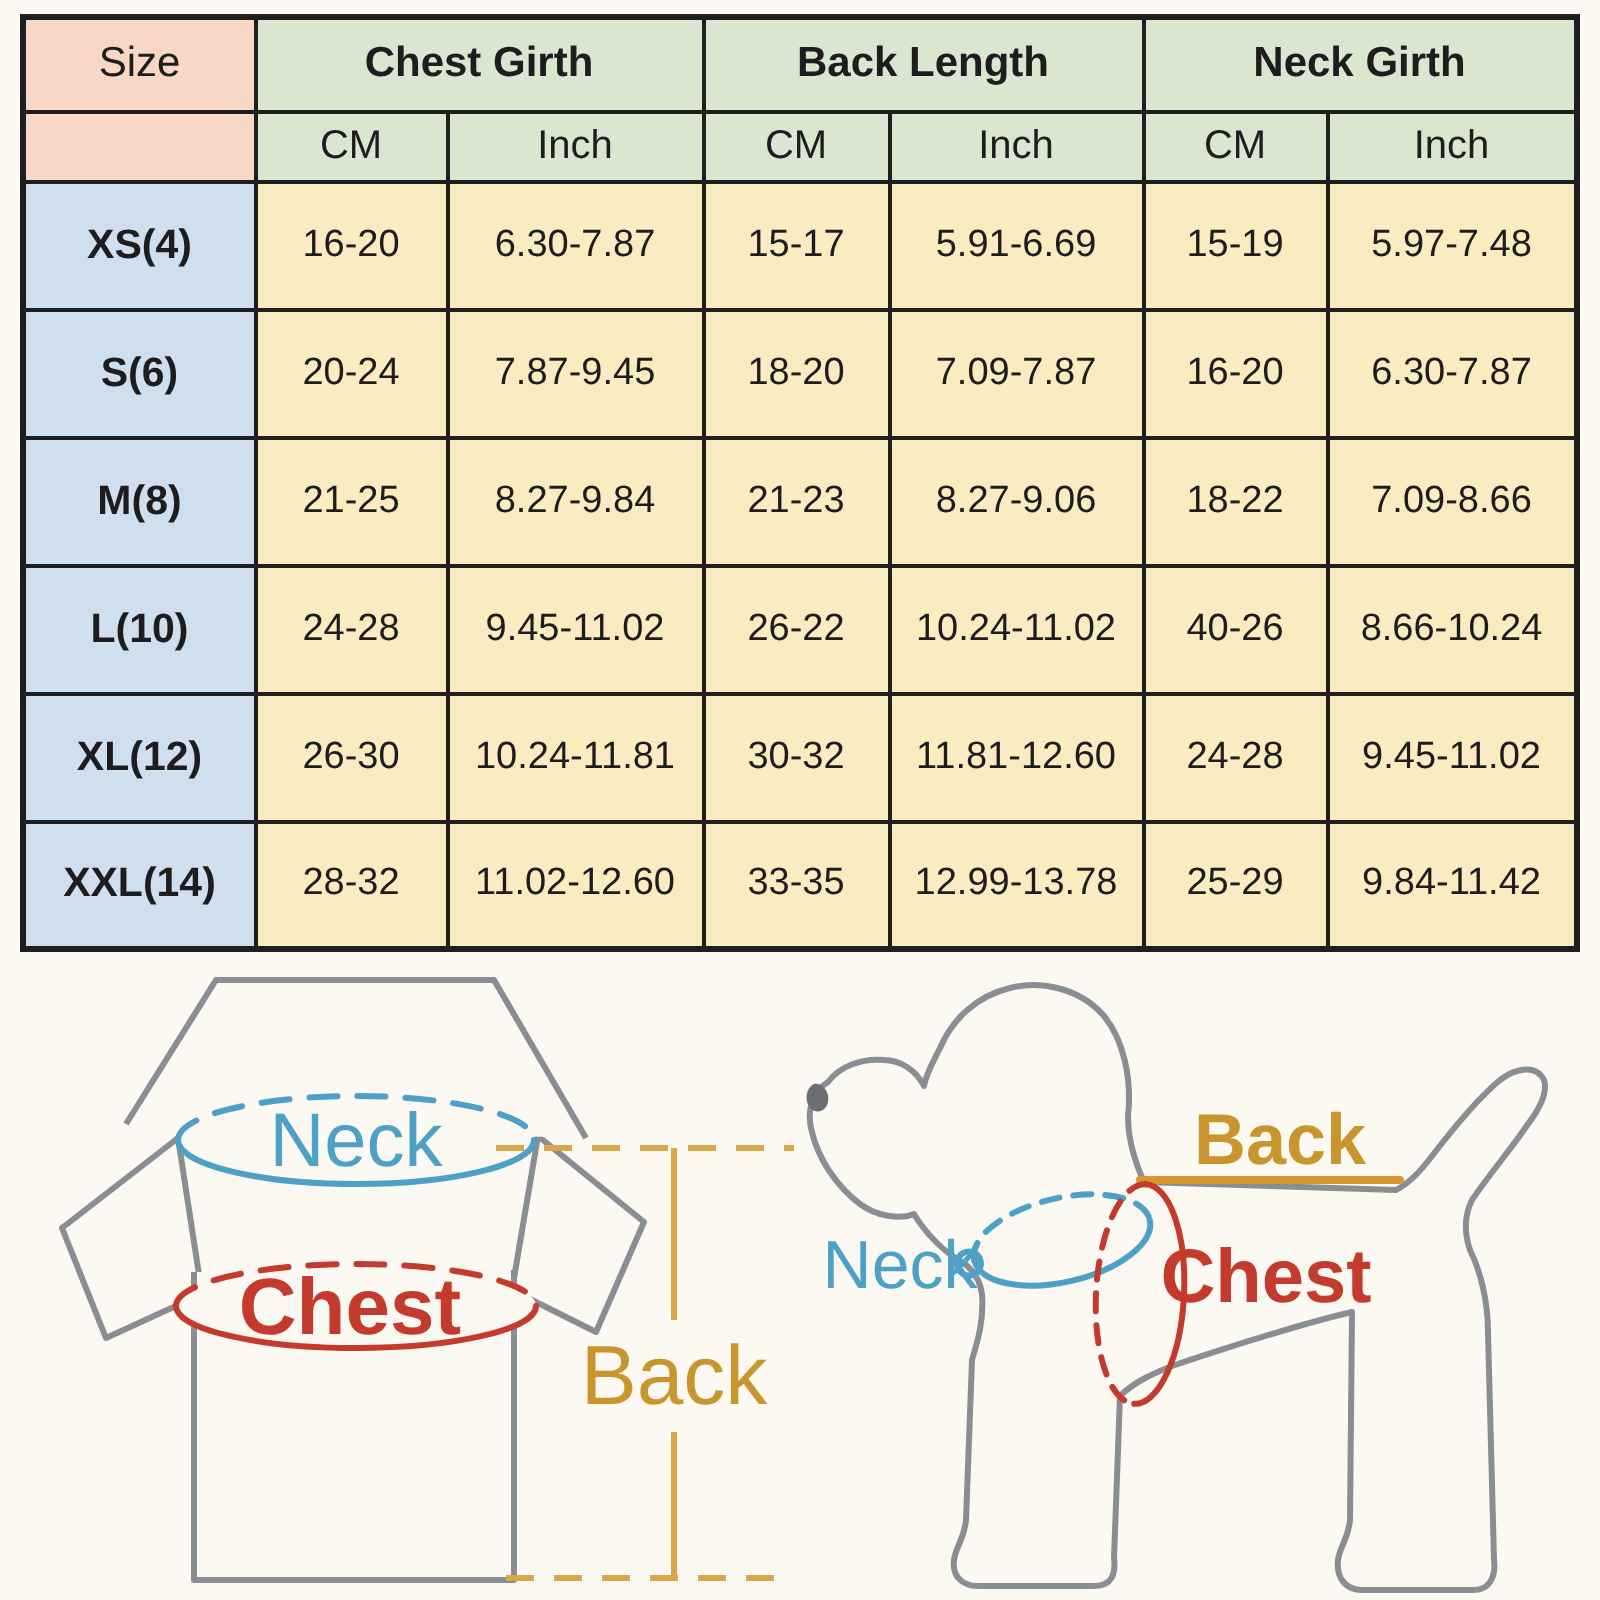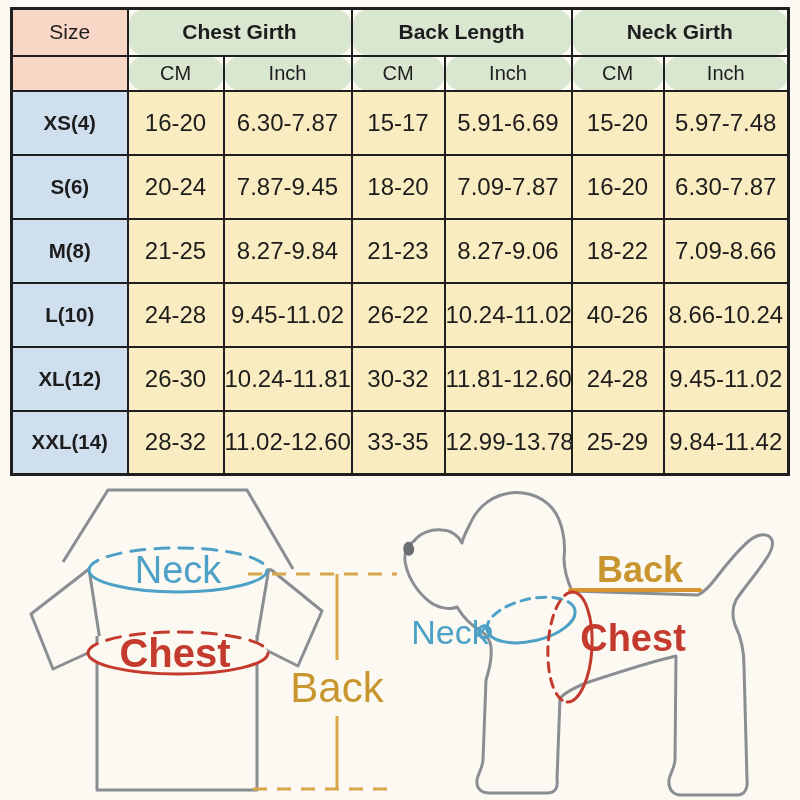--- a/index.html
+++ b/index.html
@@ -32,33 +32,33 @@
     position: absolute;
     left: 10px; top: 7px;
     width: 777px;
     border-collapse: collapse;
     table-layout: fixed;
   }
   table.size-chart td, table.size-chart th {
     border: 2px solid var(--table-border);
     text-align: center;
     vertical-align: middle;
-    font-size: 24px;
+    font-size: 19px;
     color: var(--text-dark);
     overflow: hidden;
     white-space: nowrap;
   }
   table.size-chart { border: 3px solid var(--table-border); }
   tr.group-row th { height: 47px; font-size: 21px; font-weight: 700; }
   tr.group-row th.corner { font-weight: 400; }
   tr.unit-row td { height: 35px; font-size: 20px; font-weight: 400; }
   tr.data-row td { height: 64px; }
   tr.data-row td.size-cell { font-weight: 700; font-size: 20.5px; }
   .peach  { background: var(--header-peach); }
-  .green  { background: var(--header-green); border-radius: 18px; }
+  .green  { background: var(--header-green); }
   .blue   { background: var(--size-col-blue); }
   .yellow { background: var(--cell-yellow); }
 
   svg.measure-diagram { position: absolute; left: 0; top: 470px; }
   .gray-shape { fill: var(--bg); stroke: var(--outline-gray); stroke-width: 3; stroke-linejoin: round; }
   .gray-open  { fill: var(--bg); stroke: var(--outline-gray); stroke-width: 3; stroke-linejoin: round; }
   .white-fill { fill: var(--bg); stroke: none; }
   .neck-stroke  { fill: none; stroke: var(--neck-blue);  stroke-width: 3; stroke-linecap: round; }
   .chest-stroke { fill: none; stroke: var(--chest-red);  stroke-width: 3; stroke-linecap: round; }
   .back-stroke  { fill: none; stroke: var(--back-orange-light); stroke-width: 3; stroke-linecap: butt; }
@@ -100,21 +100,21 @@
         <td class="green">Inch</td>
         <td class="green">CM</td>
         <td class="green">Inch</td>
       </tr>
       <tr class="data-row">
         <td class="blue size-cell">XS(4)</td>
         <td class="yellow">16-20</td>
         <td class="yellow">6.30-7.87</td>
         <td class="yellow">15-17</td>
         <td class="yellow">5.91-6.69</td>
-        <td class="yellow">15-20</td>
+        <td class="yellow">15-19</td>
         <td class="yellow">5.97-7.48</td>
       </tr>
       <tr class="data-row">
         <td class="blue size-cell">S(6)</td>
         <td class="yellow">20-24</td>
         <td class="yellow">7.87-9.45</td>
         <td class="yellow">18-20</td>
         <td class="yellow">7.09-7.87</td>
         <td class="yellow">16-20</td>
         <td class="yellow">6.30-7.87</td>

